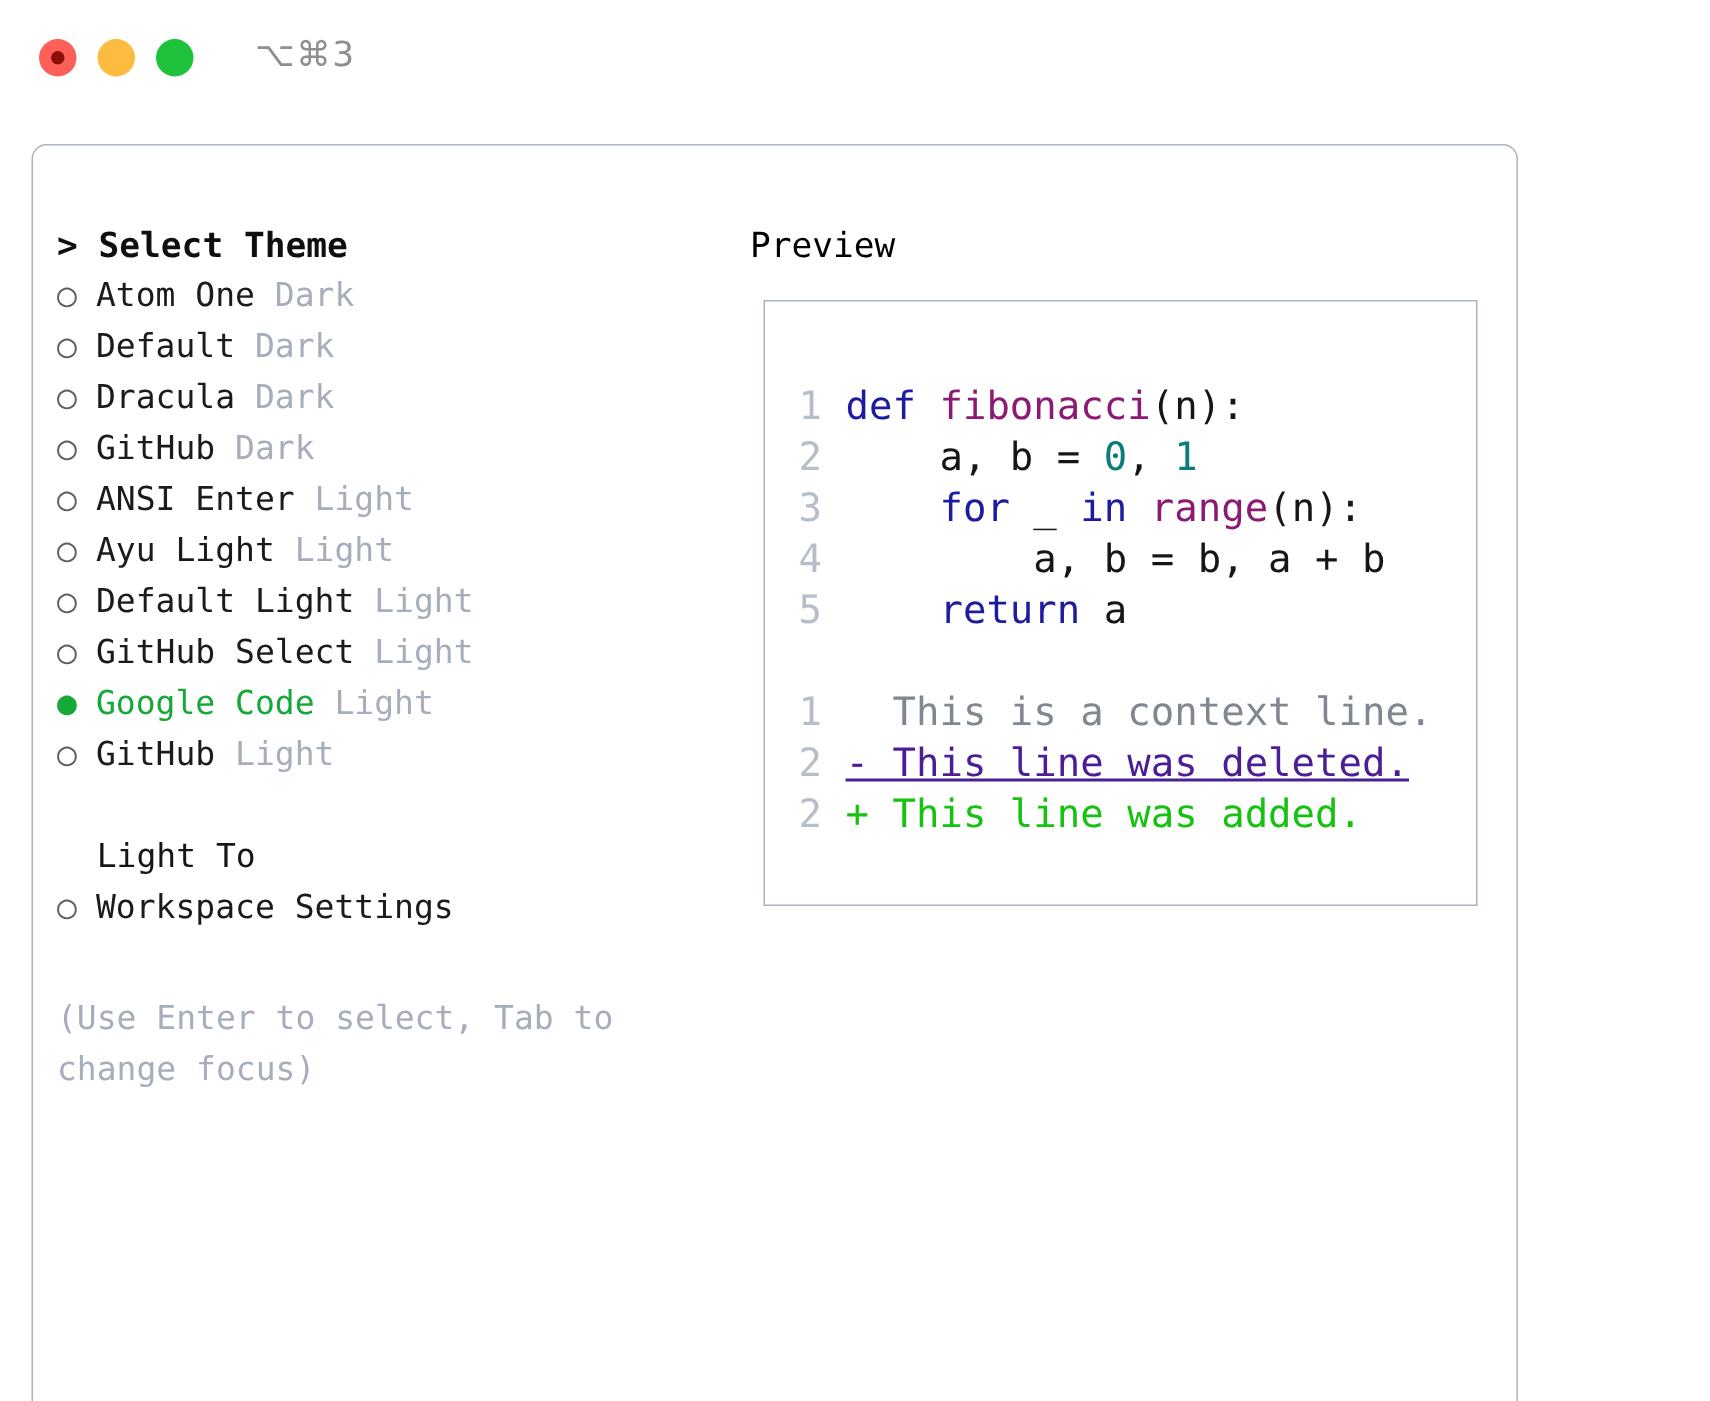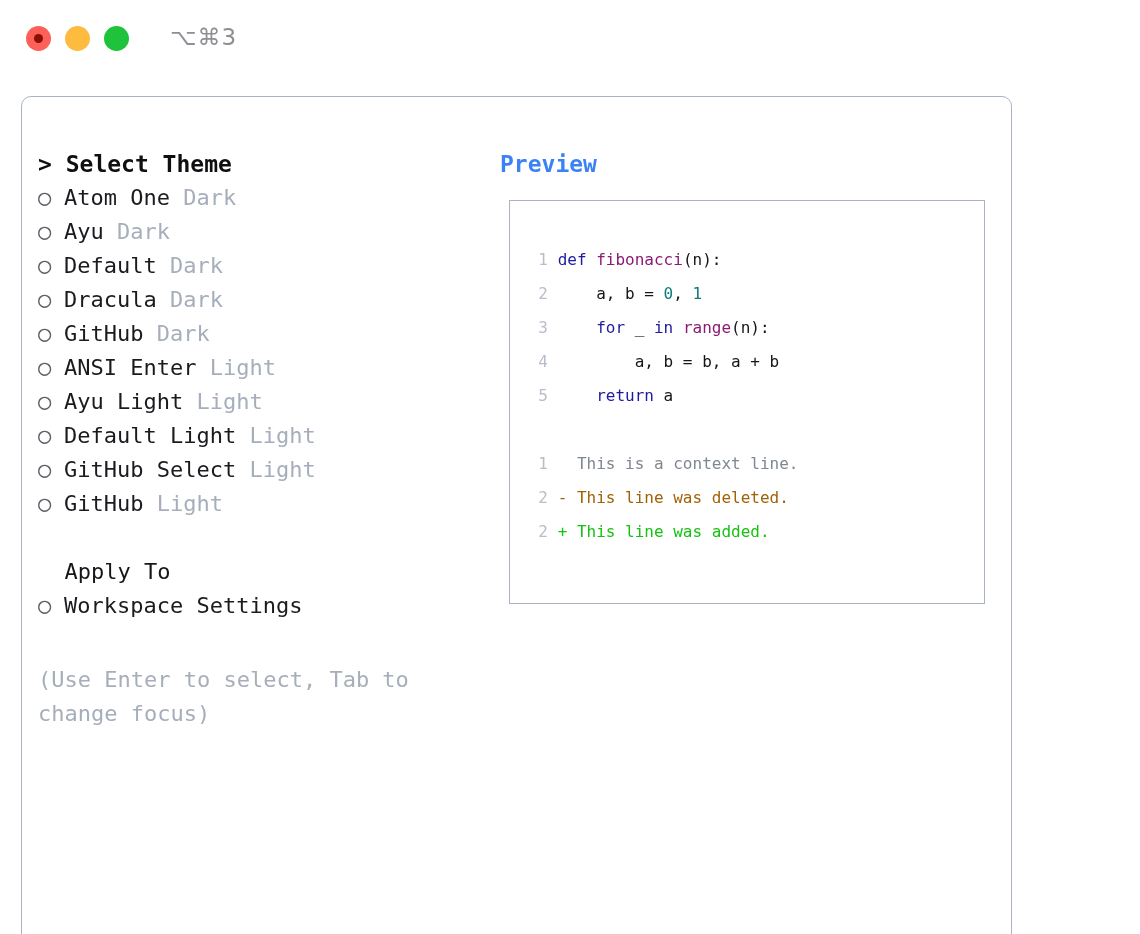--- a/index.html
+++ b/index.html
@@ -130,63 +130,63 @@
   
   #preview-col {
     position: absolute;
     left: 478px;
     top: 50px;
     width: 500px;
   }
 
   #preview-title {
     font-size: 23px;
-    font-weight: bold;
-    color: #3b82f6;
+    font-weight: normal;
+    color: #000000;
     height: 34px;
     line-height: 34px;
   }
 
   #preview-box {
     margin-top: 19px;
     margin-left: 9px;
     width: 476px;
     height: 404px;
     border: 1.5px solid #aab4c0;
     box-sizing: border-box;
     background: #ffffff;
     position: relative;
   }
 
   #code {
     position: absolute;
     left: 12px;
-    top: 42px;
-    font-size: 16px;
+    top: 53px;
+    font-size: 26px;
     line-height: 34px;
     white-space: pre;
     font-family: "DejaVu Sans Mono", "Liberation Mono", monospace;
   }
 
   .cline { white-space: pre; height: 34px; line-height: 34px; }
 
   .ln {
     color: #b6bec9;
     display: inline-block;
     width: 26px;
     text-align: right;
   }
 
   .t-kw   { color: #1d1ba0; }
   .t-fn   { color: #8c1a73; }
   .t-num  { color: #0b7b7b; }
   .t-pl   { color: #16161a; }
 
   .d-ctx  { color: #7f8791; }
-  .d-del  { color: #a16207; }
+  .d-del  { color: #4c1d95; text-decoration: underline; }
   .d-add  { color: #14c20f; }
 
   .gap { height: 34px; }
 </style>
 </head>
 <body>
 
 <div id="window">
 
   <div id="titlebar">
@@ -199,34 +199,34 @@
   </div>
 
   <div id="panel">
 
     <div id="theme-col">
 
       <div class="row hdr">&gt; Select Theme</div>
 
       <div id="theme-list">
           <div class="row"><span class="marker bullet-off">○</span><span class="label">Atom One </span><span class="kind">Dark</span></div>
-          <div class="row"><span class="marker bullet-off">○</span><span class="label">Ayu </span><span class="kind">Dark</span></div>
           <div class="row"><span class="marker bullet-off">○</span><span class="label">Default </span><span class="kind">Dark</span></div>
           <div class="row"><span class="marker bullet-off">○</span><span class="label">Dracula </span><span class="kind">Dark</span></div>
           <div class="row"><span class="marker bullet-off">○</span><span class="label">GitHub </span><span class="kind">Dark</span></div>
           <div class="row"><span class="marker bullet-off">○</span><span class="label">ANSI Enter </span><span class="kind">Light</span></div>
           <div class="row"><span class="marker bullet-off">○</span><span class="label">Ayu Light </span><span class="kind">Light</span></div>
           <div class="row"><span class="marker bullet-off">○</span><span class="label">Default Light </span><span class="kind">Light</span></div>
           <div class="row"><span class="marker bullet-off">○</span><span class="label">GitHub Select </span><span class="kind">Light</span></div>
+          <div class="row"><span class="marker bullet-on">●</span><span class="label-sel">Google Code </span><span class="kind">Light</span></div>
           <div class="row"><span class="marker bullet-off">○</span><span class="label">GitHub </span><span class="kind">Light</span></div>
         </div>
 
       <div class="spacer"></div>
 
-      <div id="apply-hdr">  Apply To</div>
+      <div id="apply-hdr">  Light To</div>
 
       <div id="apply-list">
           <div class="row"><span class="marker bullet-off">○</span><span class="label">Workspace Settings</span></div>
         </div>
 
       <div id="hint">(Use Enter to select, Tab to change focus)</div>
     </div>
 
     <div id="preview-col">
       <div id="preview-title">Preview</div>

